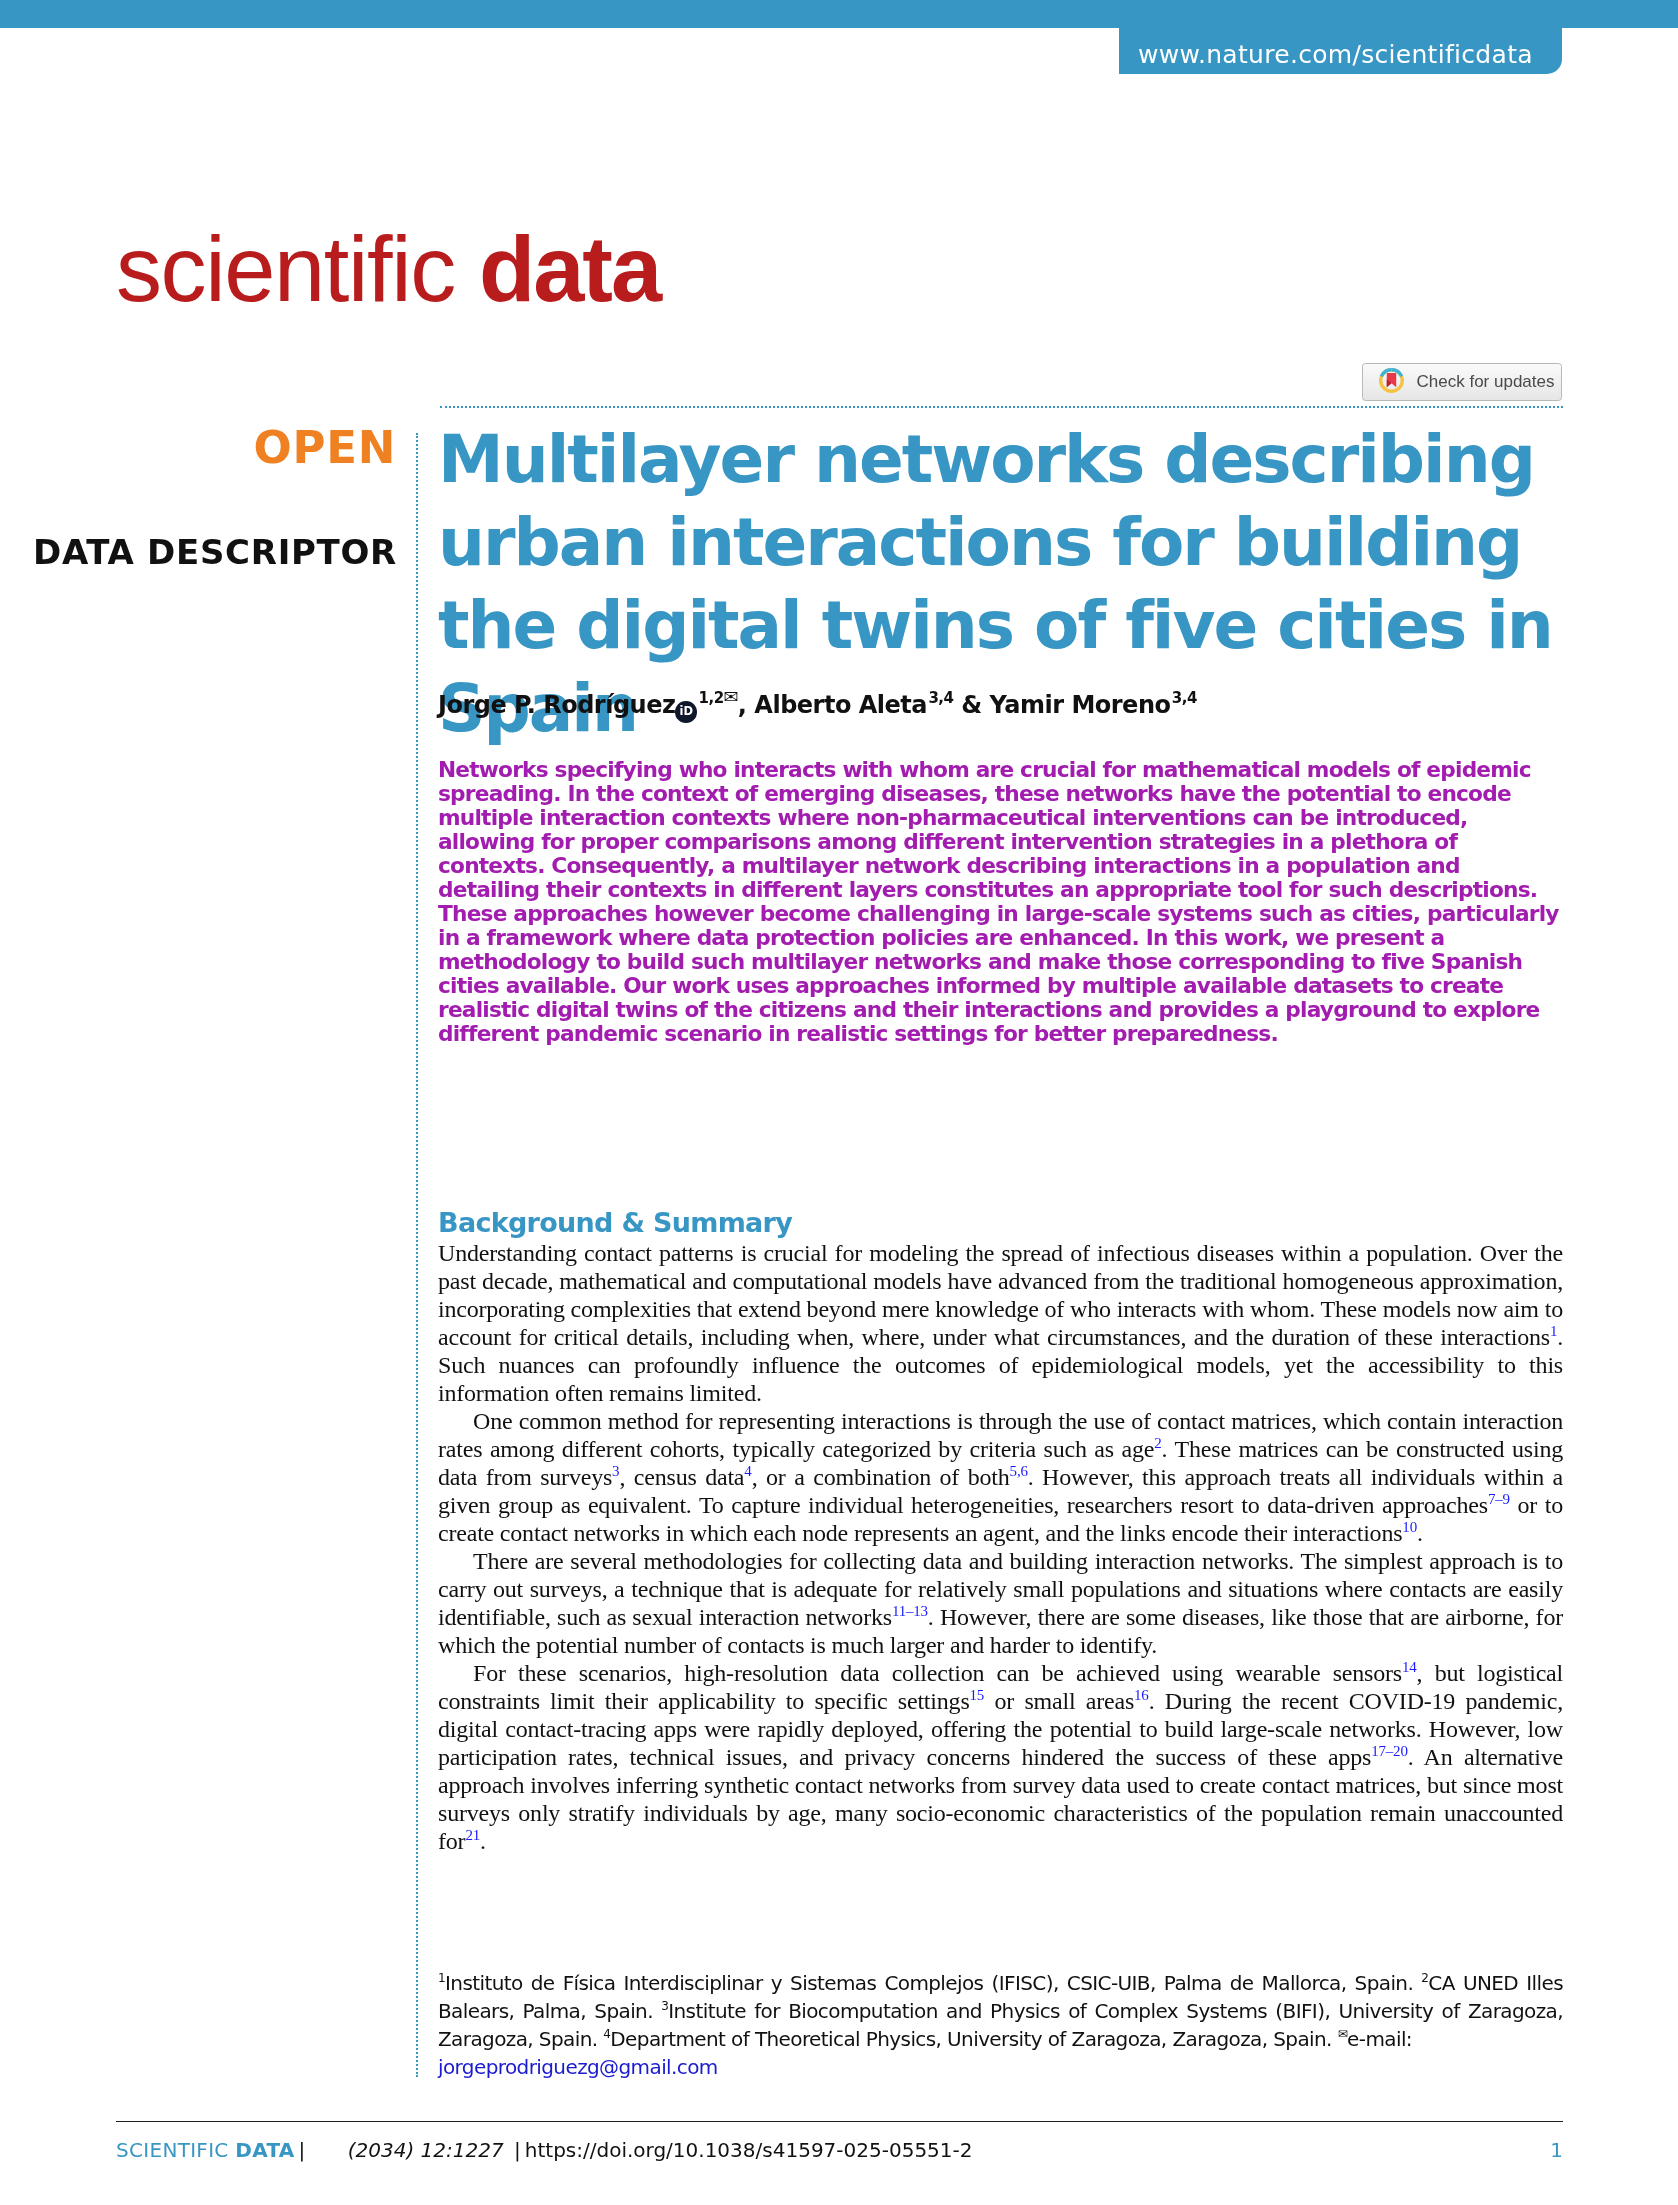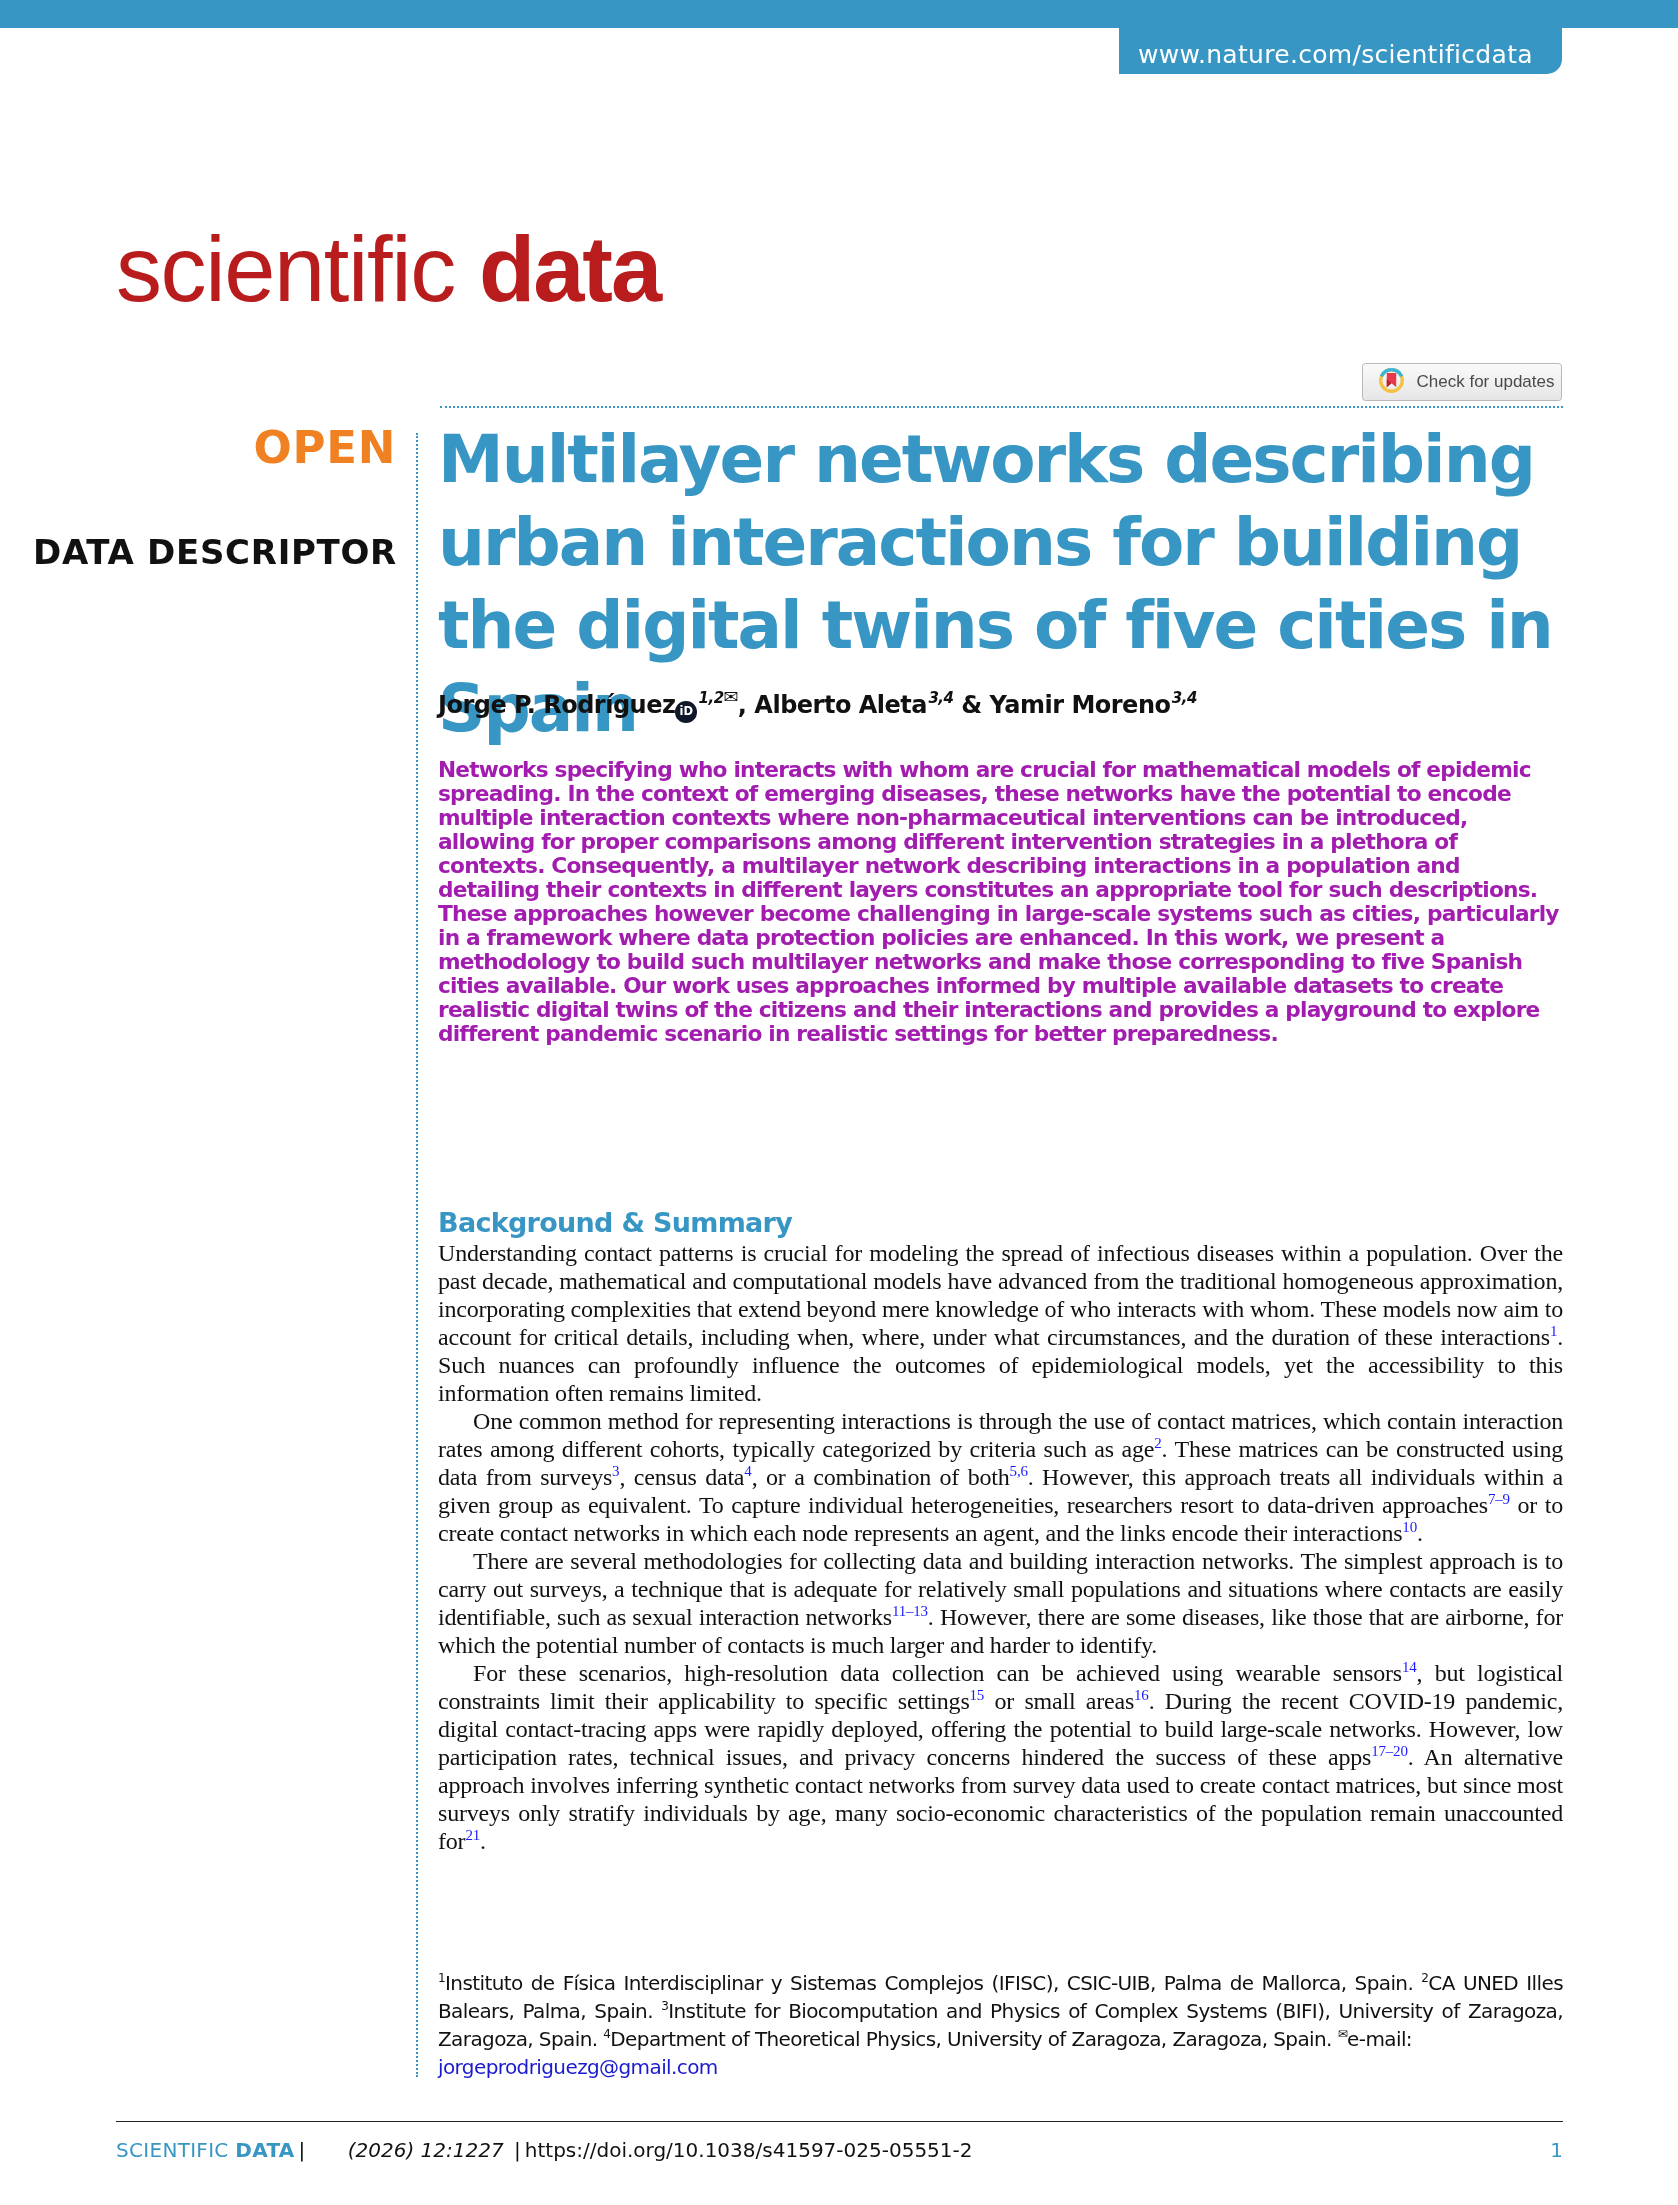--- a/index.html
+++ b/index.html
@@ -44,21 +44,21 @@
 
     .title {
       position: absolute; left: 438px; top: 418px; width: 1137px; margin: 0;
       font-family: "DejaVu Sans", sans-serif; font-weight: 700; font-size: 66px;
       line-height: 83px; color: #3796c3; letter-spacing: -2px;
     }
     .authors {
       position: absolute; left: 438px; top: 687px; font-family: "DejaVu Sans", sans-serif;
       font-weight: 700; font-size: 24px; color: #111; letter-spacing: -0.5px; white-space: nowrap;
     }
-    .authors sup { font-size: 15px; vertical-align: 9.5px; margin-left: 1.4px; font-style: italic; }
+    .authors sup { font-size: 15px; vertical-align: 9.5px; margin-left: 1.4px; }
     .orcid {
       display: inline-block; width: 21.7px; height: 21.7px; border-radius: 50%; background: #0f172a;
       color: #fff; font-size: 11.5px; text-align: center; line-height: 21.7px; font-weight: 700;
       vertical-align: -2.7px; margin-left: 0; letter-spacing: 0;
     }
     .mail { font-size: 17.6px; vertical-align: 9.5px; font-weight: 400; }
 
     .abstract {
       position: absolute; left: 438px; top: 758px; width: 1123px; margin: 0;
       font-family: "DejaVu Sans", sans-serif; font-weight: 700; font-size: 21.7px;
@@ -145,17 +145,17 @@
     <p class="indent">For these scenarios, high-resolution data collection can be achieved using wearable sensors<sup class="ref">14</sup>, but logistical constraints limit their applicability to specific settings<sup class="ref">15</sup> or small areas<sup class="ref">16</sup>. During the recent COVID-19 pandemic, digital contact-tracing apps were rapidly deployed, offering the potential to build large-scale networks. However, low participation rates, technical issues, and privacy concerns hindered the success of these apps<sup class="ref">17–20</sup>. An alternative approach involves inferring synthetic contact networks from survey data used to create contact matrices, but since most surveys only stratify individuals by age, many socio-economic characteristics of the population remain unaccounted for<sup class="ref">21</sup>.</p>
   </div>
 
 <div class="affil">
   <sup>1</sup><span>Instituto de Física Interdisciplinar y Sistemas Complejos (IFISC), CSIC-UIB, Palma de Mallorca, Spain. </span><sup>2</sup><span>CA UNED Illes Balears, Palma, Spain. </span><sup>3</sup><span>Institute for Biocomputation and Physics of Complex Systems (BIFI), University of Zaragoza, Zaragoza, Spain. </span><sup>4</sup><span>Department of Theoretical Physics, University of Zaragoza, Zaragoza, Spain. </span><sup>✉</sup><span>e-mail: </span><br><a class="email-link">jorgeprodriguezg@gmail.com</a>
 </div>
 
 <div class="footer-rule"></div>
 <div class="footer">
   <span class="journal"><span>SCIENTIFIC </span><b>DATA</b></span><span class="sep">|</span>
-  <span class="vol">(2026) 12:1227</span>
+  <span class="vol">(2034) 12:1227</span>
   <span class="sep">|</span><a class="doi">https://doi.org/10.1038/s41597-025-05551-2</a>
   <span class="page">1</span>
 </div>
 
 
 </body></html>

